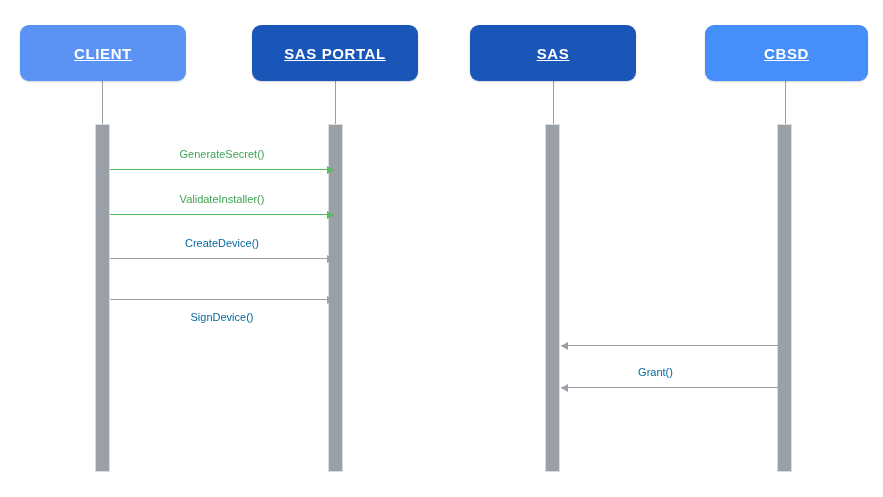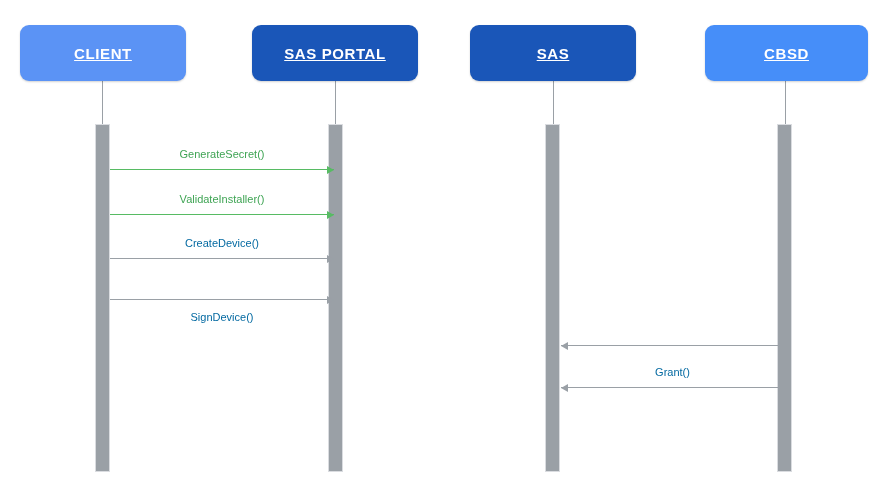--- a/index.html
+++ b/index.html
@@ -107,14 +107,14 @@
     <div class="msg-line grey" style="left: 110px; top: 258px; width: 224px;"></div>
     <div class="arrow-head right grey" style="top: 254.5px; left: 327px;"></div>
     <div class="msg-label grey" style="left: 110px; width: 224px; top: 237px;">CreateDevice()</div>
     <div class="msg-line grey" style="left: 110px; top: 299px; width: 224px;"></div>
     <div class="arrow-head right grey" style="top: 295.5px; left: 327px;"></div>
     <div class="msg-label grey" style="left: 110px; width: 224px; top: 274px; margin-top: 37px;">SignDevice()</div>
     <div class="msg-line grey" style="left: 561px; top: 345px; width: 223px;"></div>
     <div class="arrow-head left grey" style="top: 341.5px; left: 561px;"></div>
     <div class="msg-line grey" style="left: 561px; top: 387px; width: 223px;"></div>
     <div class="arrow-head left grey" style="top: 383.5px; left: 561px;"></div>
-    <div class="msg-label grey" style="left: 561px; width: 223px; top: 366px;">Grant()</div>
+    <div class="msg-label grey" style="left: 544px; width: 223px; top: 366px;">Grant()</div>
   </div>
 
 </body></html>

